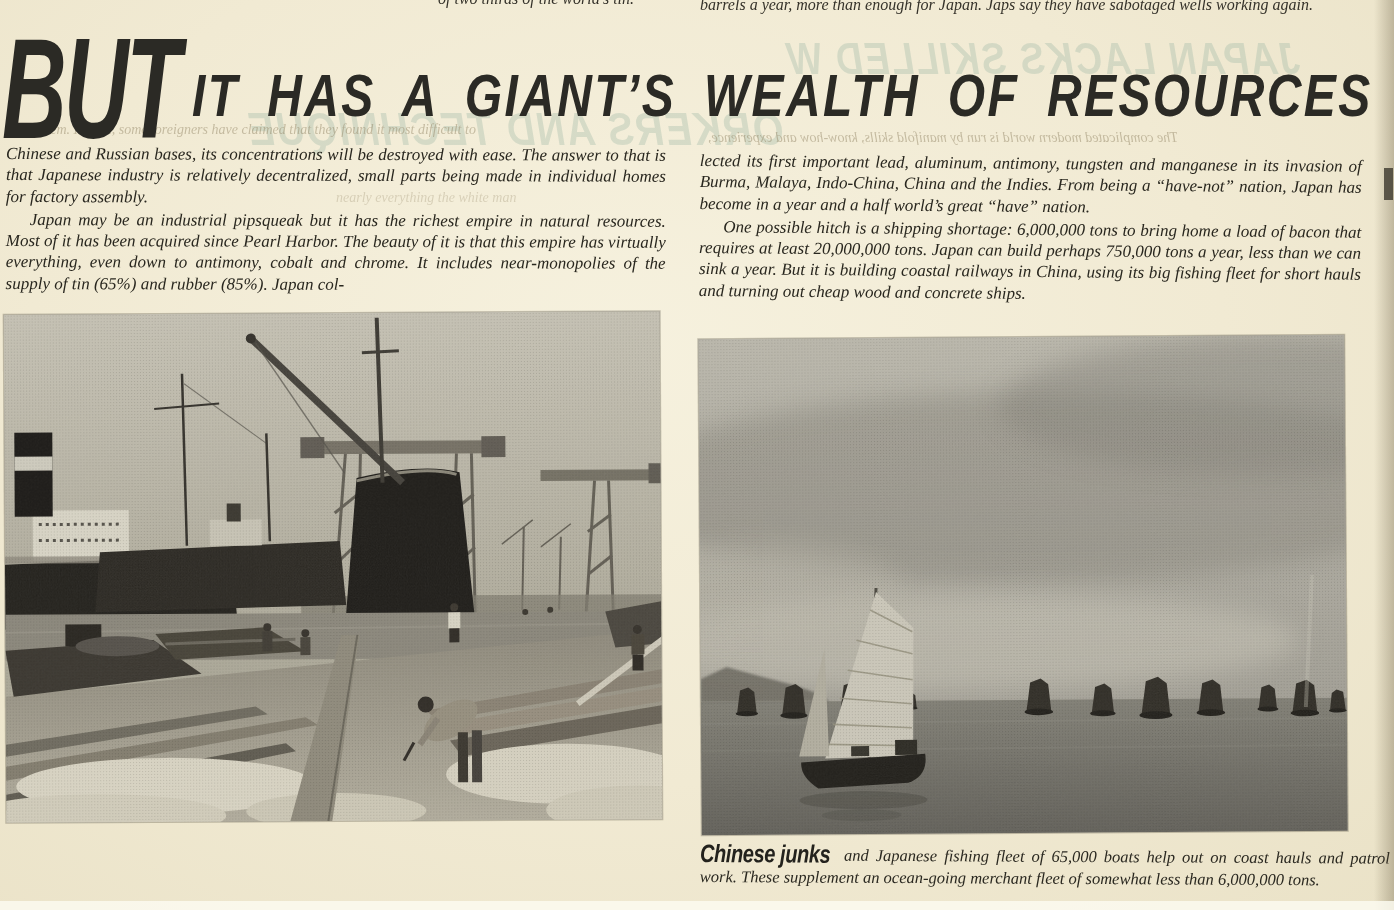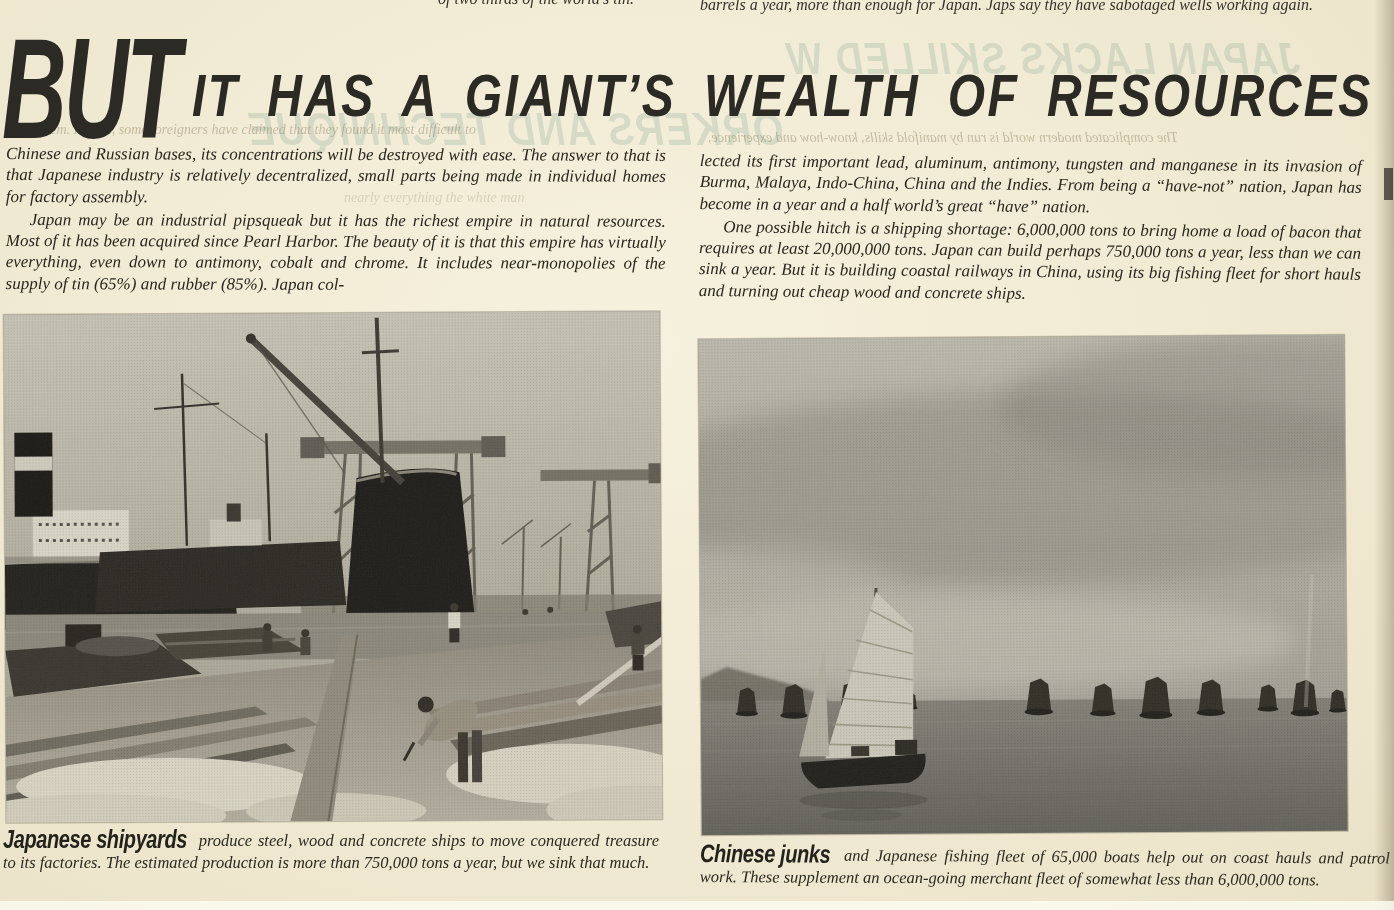--- a/index.html
+++ b/index.html
@@ -76,21 +76,21 @@
   <div class="ghost ghost-caps" style="left:740px;top:34px;">
     <span class="mirror">JAPAN LACKS SKILLED W</span>
   </div>
   <div class="ghost ghost-caps" style="left:200px;top:102px;font-size:46px;">
     <span class="mirror">ORKERS AND TECHNIQUE</span>
   </div>
   <div class="ghost ghost-serif" style="left:25px;top:122px;">of them. Indeed, some foreigners have claimed that they found it most difficult to</div>
   <div class="ghost ghost-serif" style="left:708px;top:130px;">
     <span class="mirror-serif">The complicated modern world is run by manifold skills, know-how and experience,</span>
   </div>
-  <div class="ghost ghost-serif" style="left:344px;top:190px;opacity:.3;">nearly everything the white man</div>
+  <div class="ghost ghost-serif" style="left:336px;top:190px;opacity:.3;">nearly everything the white man</div>
 
   <div id="headline-word">BUT</div>
   <div id="headline-rest">IT HAS A GIANT’S WEALTH OF RESOURCES</div>
 
   <div class="col" id="col-left">
     <p>Chinese and Russian bases, its concentrations will be destroyed with ease. The answer to that is that Japanese industry is relatively decentralized, small parts being made in individual homes for factory assembly.</p>
     <p class="indent">Japan may be an industrial pipsqueak but it has the richest empire in natural resources. Most of it has been acquired since Pearl Harbor. The beauty of it is that this empire has virtually everything, even down to antimony, cobalt and chrome. It includes near-monopolies of the supply of tin (65%) and rubber (85%). Japan col-</p>
   </div>
   <div class="col" id="col-right">
     <p>lected its first important lead, aluminum, antimony, tungsten and manganese in its invasion of Burma, Malaya, Indo-China, China and the Indies. From being a “have-not” nation, Japan has become in a year and a half world’s great “have” nation.</p>
@@ -290,23 +290,20 @@
         <ellipse cx="162" cy="462" rx="64" ry="9" fill="#4e4c45" opacity="0.55"></ellipse>
         <ellipse cx="160" cy="477" rx="40" ry="6" fill="#4e4c45" opacity="0.35"></ellipse>
       </g>
 
       <line x1="612" y1="240" x2="605" y2="372" stroke="#c9c5b7" stroke-width="4" opacity="0.35"></line>
       <rect width="646" height="496" filter="url(#grainR)" opacity="0.10"></rect>
     </svg>
     <div class="dots"></div>
   </div>
 
-  <div class="caption" id="caption-left">
-    <span class="cap-lead">Japanese shipyards</span><span> produce steel, wood and concrete ships to move conquered treasure to its factories. The estimated production is more than 750,000 tons a year, but we sink that much.</span>
-  </div>
   <div class="caption" id="caption-right">
     <span class="cap-lead">Chinese junks</span><span> and Japanese fishing fleet of 65,000 boats help out on coast hauls and patrol work. These supplement an ocean-going merchant fleet of somewhat less than 6,000,000 tons.</span>
   </div>
 
   <div id="edge-right"></div>
   <div id="edge-mark"></div>
   <div id="edge-bottom"></div>
 </div>
 
 </body></html>

